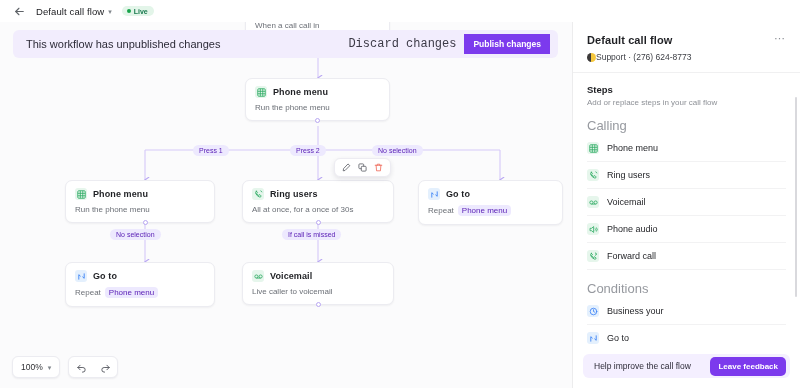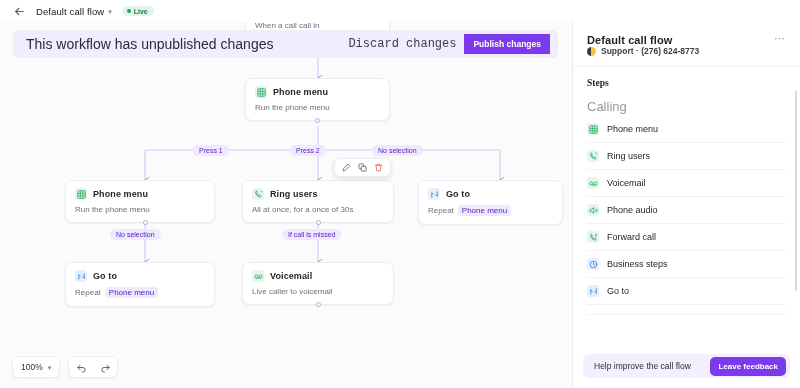--- a/index.html
+++ b/index.html
@@ -86,21 +86,21 @@
     padding: 3px 6px; box-shadow: 0 2px 5px rgba(16,16,40,0.10); z-index: 25;
   }
   .tb-btn { width: 11px; height: 11px; display: flex; align-items: center; justify-content: center; cursor: pointer; }
 
   
   .banner {
     position: absolute; top: 30px; left: 13px; width: 545px; height: 28px;
     background: #f2edfd; border-radius: 6px;
     display: flex; align-items: center; padding: 0 8px 0 13px; z-index: 30;
   }
-  .banner-text { font-size: 14px; color: #2d2b38; flex: 1; }
+  .banner-text { font-size: 11px; color: #2d2b38; flex: 1; }
   .btn-ghost {
     font-size: 12px; color: #3c3a47; padding: 5px 8px;
     border-radius: 5px; cursor: pointer; background: transparent; border: none; font-family: Liberation Mono, monospace;
   }
   .btn-primary {
     font-size: 8.5px; color: #ffffff; background: #7c3aed;
     padding: 5px 9px; border-radius: 0; border: none; cursor: pointer;
     font-weight: 600; 
   }
 
@@ -125,29 +125,29 @@
   
   .panel {
     position: absolute; top: 22px; right: 0; width: 228px; height: 366px;
     background: #ffffff; border-left: 1px solid #ececed;
     display: flex; flex-direction: column;
   }
   .panel-head { padding: 12px 14px 10px 14px; border-bottom: 1px solid #f0f0f1; }
   .panel-head-row { display: flex; align-items: flex-start; }
   .panel-title { font-size: 11px; font-weight: 700; color: #1f2024; flex: 1; letter-spacing: .1px; }
   .dots { font-size: 11px; color: #8a8d93; line-height: 8px; cursor: pointer; letter-spacing: 1px; }
-  .panel-sub { display: flex; align-items: center; gap: 5px; font-size: 8.5px; color: #3c3e44; font-weight: bold; }
+  .panel-sub { margin-top: 6px; display: flex; align-items: center; font-size: 8.5px; color: #3c3e44; }
   .avatar {
     width: 9px; height: 9px; border-radius: 50%;
     background: linear-gradient(90deg, #3c3a3a 0 50%, #f5c73d 50% 100%);
     flex: 0 0 auto;
   }
 
   .panel-body { flex: 1; overflow: hidden; position: relative; padding: 11px 14px 0 14px; }
-  .steps-title { font-size: 9.5px; font-weight: 700; color: #1f2024; font-family: Liberation Serif, serif; }
+  .steps-title { font-size: 9.5px; font-weight: 700; color: #1f2024; }
   .steps-desc { margin-top: 3px; font-size: 8px; color: #8d9096; }
   .group-label { margin-top: 11px; margin-bottom: 2px; font-size: 13px; color: #96999f; }
   .step-row {
     display: flex; align-items: center; gap: 8px; height: 27px;
     border-bottom: 1px solid #f2f2f3; cursor: pointer;
   }
   .step-row:first-of-type { border-top: 1px solid #f2f2f3; }
   .step-label { font-size: 9px; color: #25262a; }
   .scrollbar {
     position: absolute; right: 3px; top: 24px; width: 2.5px; height: 200px;
@@ -381,20 +381,21 @@
         <span class="dots">⋯</span>
       </div>
       <div class="panel-sub">
         <span class="avatar"></span>
         <span>Support · (276) 624-8773</span>
       </div>
     </div>
 
     <div class="panel-body">
       <div class="steps-title">Steps</div>
+      <div class="steps-desc">Add or replace steps in your call flow</div>
 
       <div class="group-label">Calling</div>
 
       <div class="step-row">
         <span class="node-icon ic-green">
           <svg width="9" height="9" viewBox="0 0 12 12" fill="none" stroke="#2eab63" stroke-width="1.1">
               <rect x="1" y="1" width="10" height="10" rx="1.4"></rect>
               <line x1="1" y1="4.4" x2="11" y2="4.4"></line>
               <line x1="1" y1="7.7" x2="11" y2="7.7"></line>
               <line x1="4.4" y1="1" x2="4.4" y2="11"></line>
@@ -439,29 +440,30 @@
       <div class="step-row">
         <span class="node-icon ic-green">
           <svg width="9" height="9" viewBox="0 0 12 12" fill="none" stroke="#2eab63" stroke-width="1.2" stroke-linecap="round" stroke-linejoin="round">
               <path d="M3.1 1.8 L4.6 3.3 L3.5 4.6 a4.6 4.6 0 0 0 2.9 2.9 L7.7 6.3 L9.2 7.8 a1 1 0 0 1 0 1.2 a1.9 1.9 0 0 1 -2.1 .4 A8.6 8.6 0 0 1 2.3 4.8 a1.9 1.9 0 0 1 .4 -2.1 a1 1 0 0 1 .4 -.9 z"></path>
               <path d="M8.4 1.3 L10.4 2.8 L8.4 4.3"></path>
             </svg>
         </span>
         <span class="step-label">Forward call</span>
       </div>
 
+      <div class="group-label">Conditions</div>
 
       <div class="step-row">
         <span class="node-icon ic-blue">
           <svg width="9" height="9" viewBox="0 0 12 12" fill="none" stroke="#3b82f6" stroke-width="1.1" stroke-linecap="round">
               <circle cx="6" cy="6" r="4.4"></circle>
               <path d="M6 3.6 L6 6 L7.8 7"></path>
             </svg>
         </span>
-        <span class="step-label">Business steps</span>
+        <span class="step-label">Business your</span>
       </div>
 
       <div class="step-row">
         <span class="node-icon ic-blue">
           <svg width="9" height="9" viewBox="0 0 12 12" fill="none" stroke="#3b82f6" stroke-width="1.2" stroke-linecap="round" stroke-linejoin="round">
               <path d="M2.4 9.6 L2.4 3.6 L4.4 5.4"></path>
               <path d="M9.6 2.4 L9.6 8.4 L7.6 6.6"></path>
             </svg>
         </span>
         <span class="step-label">Go to</span>

